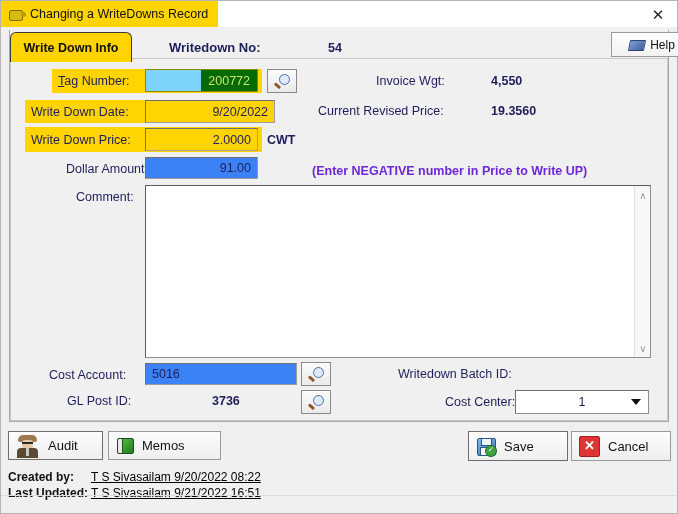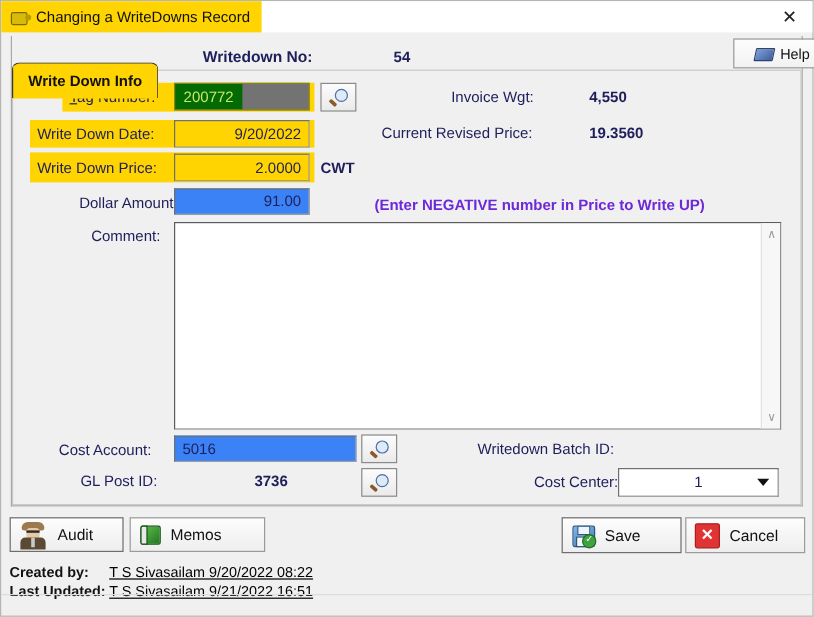--- a/index.html
+++ b/index.html
@@ -117,21 +117,20 @@
     border-bottom: none;
     border-radius: 6px 6px 0 0;
     display: flex;
     align-items: center;
     justify-content: center;
     font-weight: bold;
     font-size: 12.5px;
     color: #111;
     box-sizing: border-box;
     z-index: 6;
-    margin-top: 20px;
   }
   .tabstrip {
     position: absolute;
     left: 9px; top: 55px;
     width: 658px;
     height: 2px;
     background: #f0f0f0;
     border-bottom: 1px solid #c9c9c9;
     z-index: 5;
   }
@@ -217,23 +216,23 @@
     font-family: "Liberation Sans", sans-serif;
     font-size: 12.5px;
     color: #1e1e5a;
     display: flex;
     align-items: center;
     padding: 0 6px;
   }
   .field.right { justify-content: flex-end; }
   .field.yellow { background: #FFD400; }
   .field.green {
-    background: #737373;
+    background: #7dd3fc;
     border: 1px solid #8a8a00;
-    justify-content: flex-start;
+    justify-content: flex-end;
     padding: 0;
   }
   .field.green .sel {
     background: #046A04;
     color: #c8e86a;
     padding: 1px 7px 1px 7px;
     font-size: 12.5px;
     line-height: 16px;
     height: 100%;
     display: flex;
@@ -540,21 +539,21 @@
   </div>
   <div class="lookup" style="left:266px; top:68px;">
     <span class="mag">
         <span class="ring"></span>
         <span class="handle"></span>
       </span>
   </div>
 
   <div class="hl" style="left:24px; top:99px; width:237px; height:23px;"></div>
   <div class="lbl" style="left:30px; top:104px;">Write Down Date:</div>
-  <div class="field yellow right" style="left:144px; top:99px; width:113px; height:23px;">
+  <div class="field yellow right" style="left:144px; top:99px; width:130px; height:23px;">
     <span>9/20/2022</span>
   </div>
 
   <div class="hl" style="left:24px; top:126px; width:237px; height:25px;"></div>
   <div class="lbl" style="left:30px; top:132px;">Write Down Price:</div>
   <div class="field yellow right" style="left:144px; top:127px; width:113px; height:23px;">
     <span>2.0000</span>
   </div>
   <div class="cwt" style="left:266px; top:132px;">CWT</div>
 

